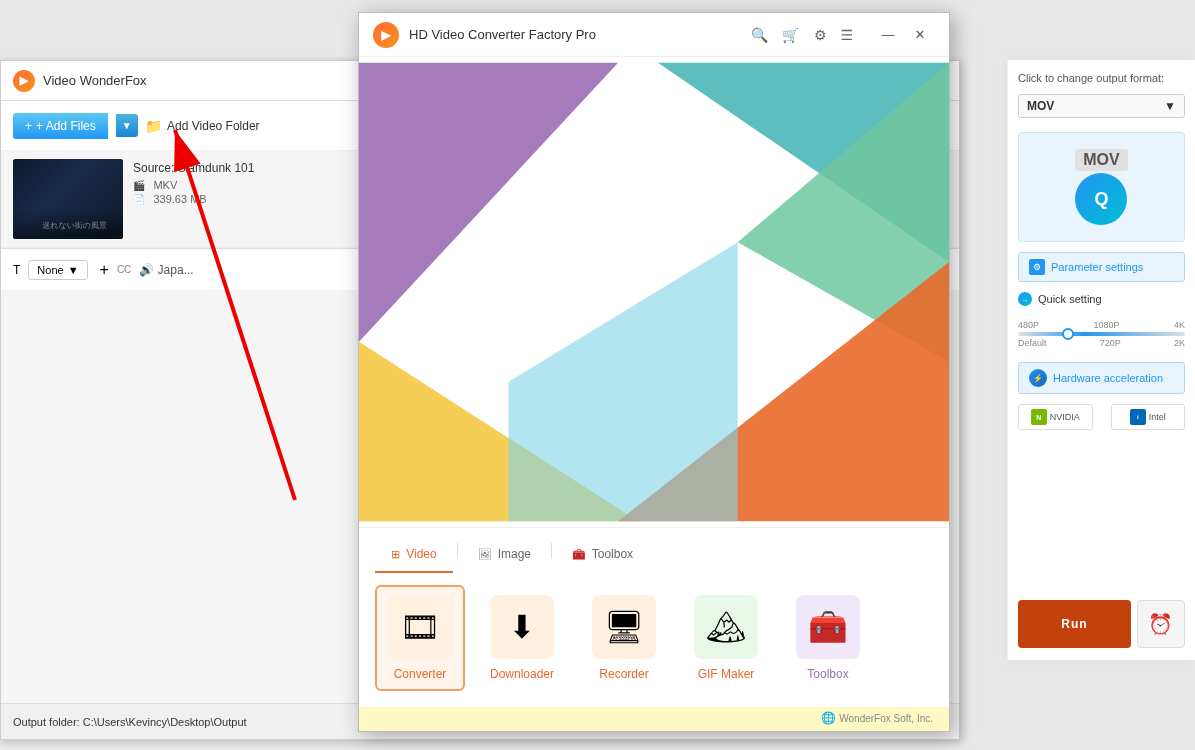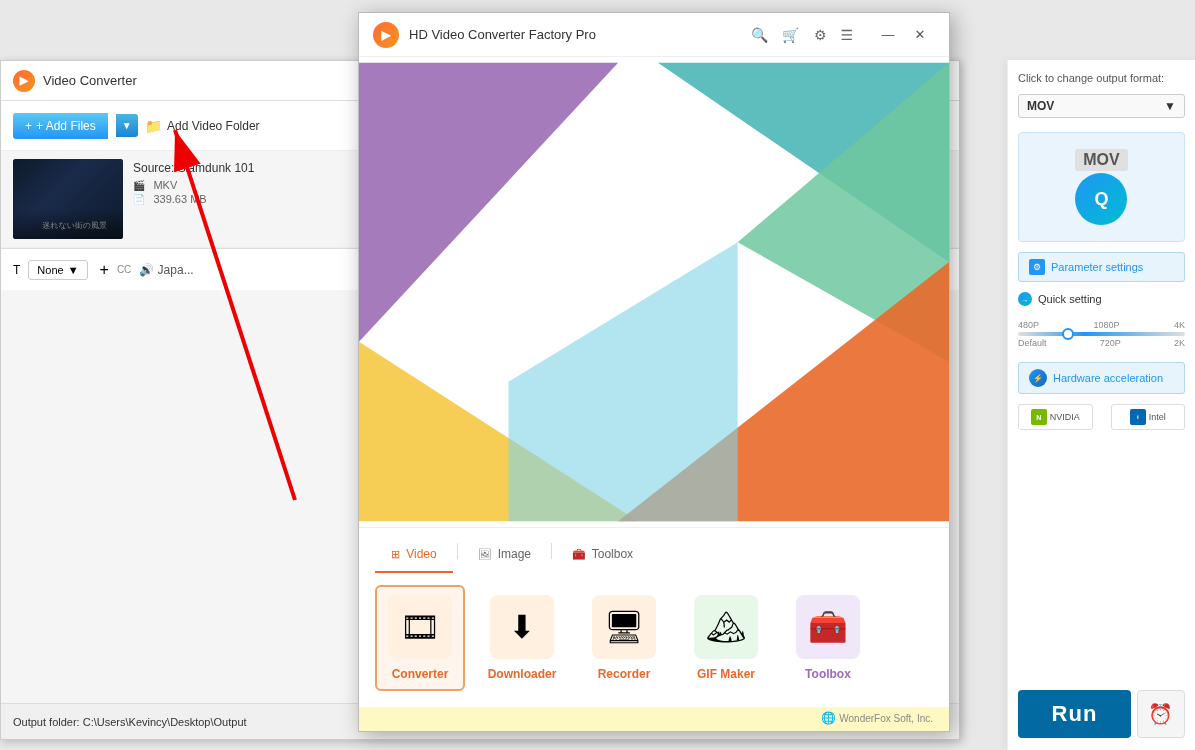--- a/index.html
+++ b/index.html
@@ -311,32 +311,32 @@
       border-color: #f0a060;
     }
     .tool-icon-box {
       width: 64px; height: 64px;
       border-radius: 8px;
       display: flex; align-items: center; justify-content: center;
       font-size: 28px;
     }
     .tool-label {
       font-size: 12px;
-      font-weight: 700;
+      font-weight: 400;
       text-align: center;
     }
     .tool-item.active .tool-label { color: #e8692a; }
     .tool-item:not(.active) .tool-label { color: #e8692a; }
 
     
     .right-panel {
       position: absolute;
       right: 0; top: 60px;
       width: 188px;
-      height: 690px;
+      height: 600px;
       background: white;
       border-left: 1px solid #eee;
       box-shadow: -2px 0 8px rgba(0,0,0,0.05);
       z-index: 15;
       display: flex;
       flex-direction: column;
       padding: 12px 10px;
       gap: 10px;
     }
     .output-format-label {
@@ -509,25 +509,25 @@
     }
 
     .run-area {
       margin-top: auto;
       display: flex;
       gap: 6px;
     }
     .run-btn {
       flex: 1;
       height: 48px;
-      background: #0369a1;
+      background: #c2410c;
       color: white;
       border: none;
       border-radius: 4px;
-      font-size: 22px;
+      font-size: 12px;
       font-weight: 700;
       cursor: pointer;
       letter-spacing: 1px;
     }
     .alarm-btn {
       width: 48px; height: 48px;
       background: #f5f5f5;
       border: 1px solid #ddd;
       border-radius: 4px;
       display: flex; align-items: center; justify-content: center;
@@ -563,21 +563,21 @@
     }
   </style>
 </head>
 <body>
 
 <div class="bg-window">
   <div class="bg-window-titlebar">
     <div class="bg-logo">
       <span>▶</span>
     </div>
-    <span class="bg-title">Video Converter</span>
+    <span class="bg-title">Video WonderFox</span>
     <div class="bg-window-controls">
       <div class="win-ctrl">—</div>
       <div class="win-ctrl close">✕</div>
     </div>
   </div>
   <div class="bg-toolbar">
     <button class="btn-add-files">
       <span>+</span>
       <span>+ Add Files</span>
     </button>

